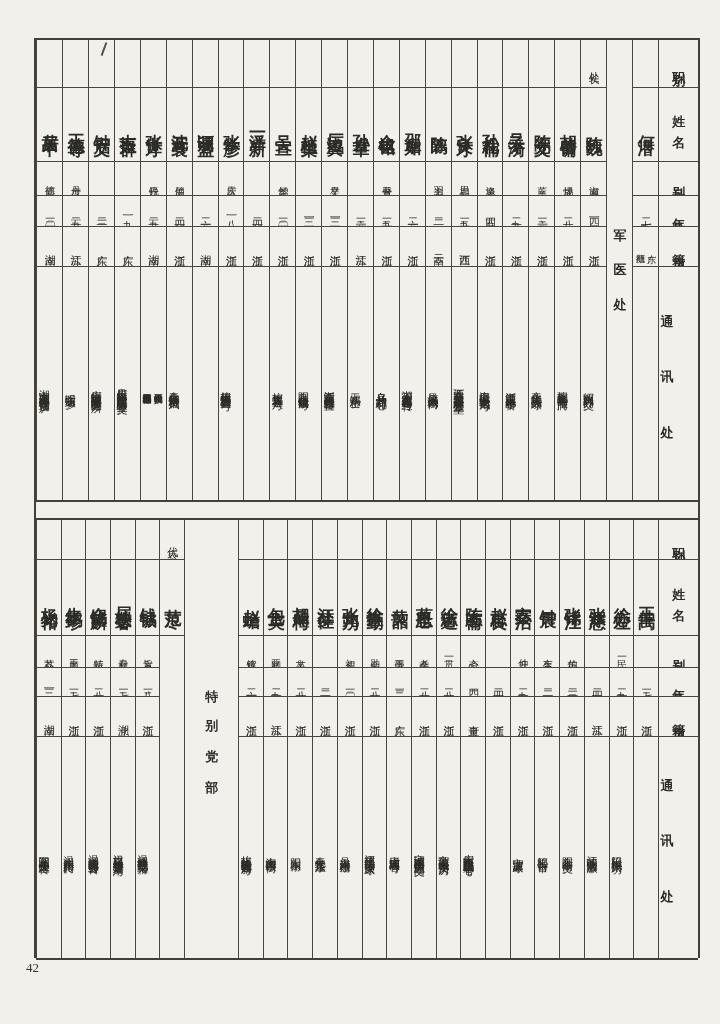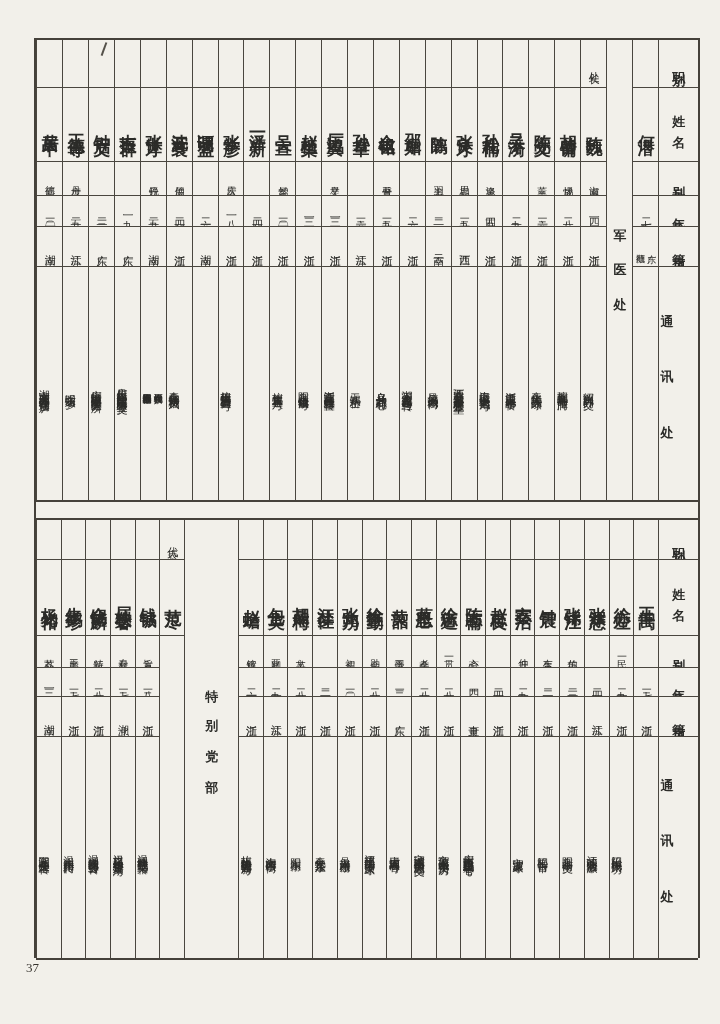--- a/index.html
+++ b/index.html
@@ -902,13 +902,13 @@
           <div class="vtext origin-t">湖南</div>
         </div>
         <div class="cell r5">
           <div class="vtext addr-t">湘阴三井头吴宝华转</div>
         </div>
       </div>
     </div>
 </div>
 
 <div class="artifact"></div>
-<div class="page-number">37</div>
+<div class="page-number">42</div>
 
 </body></html>

